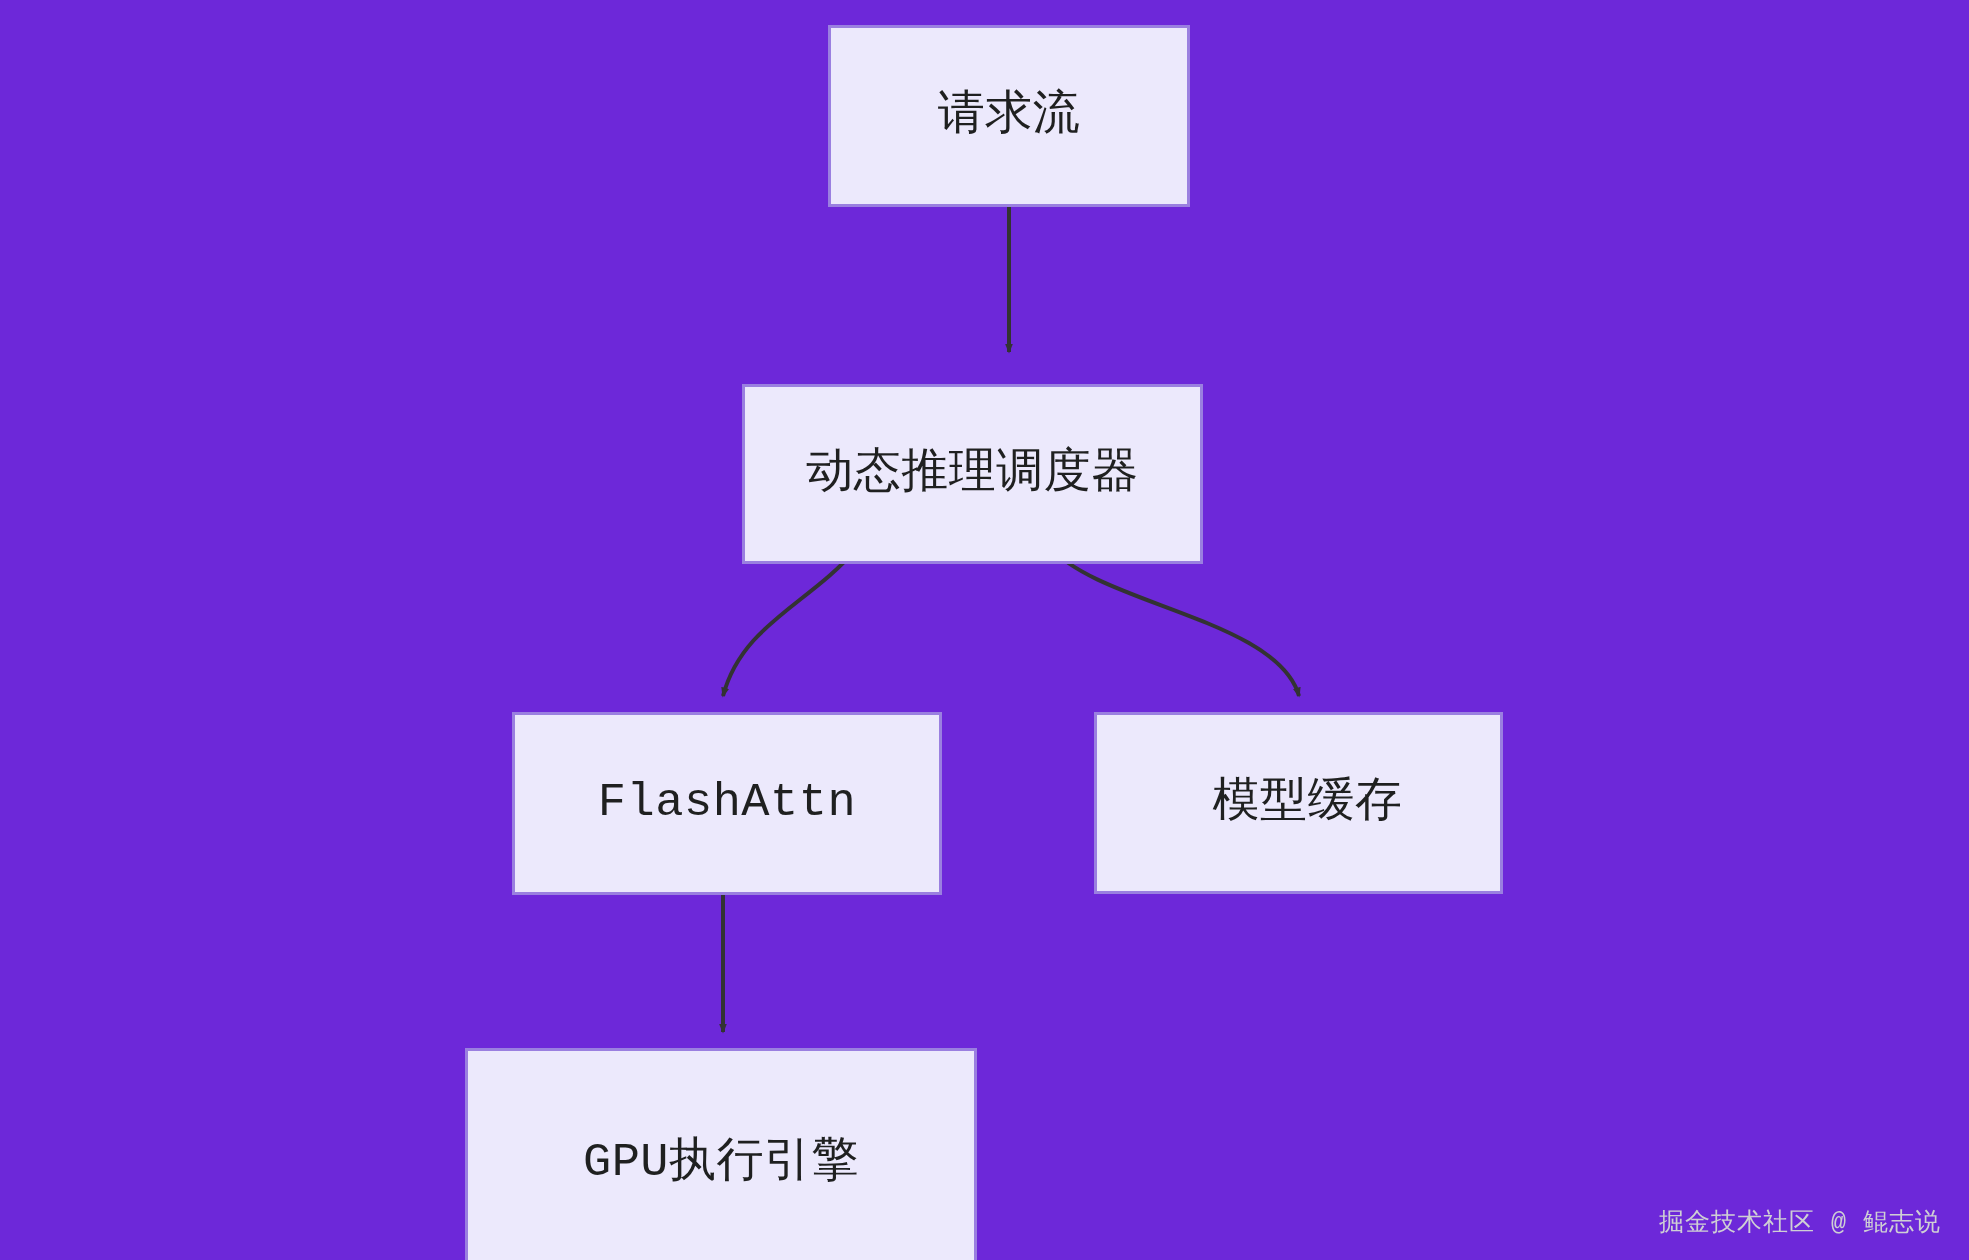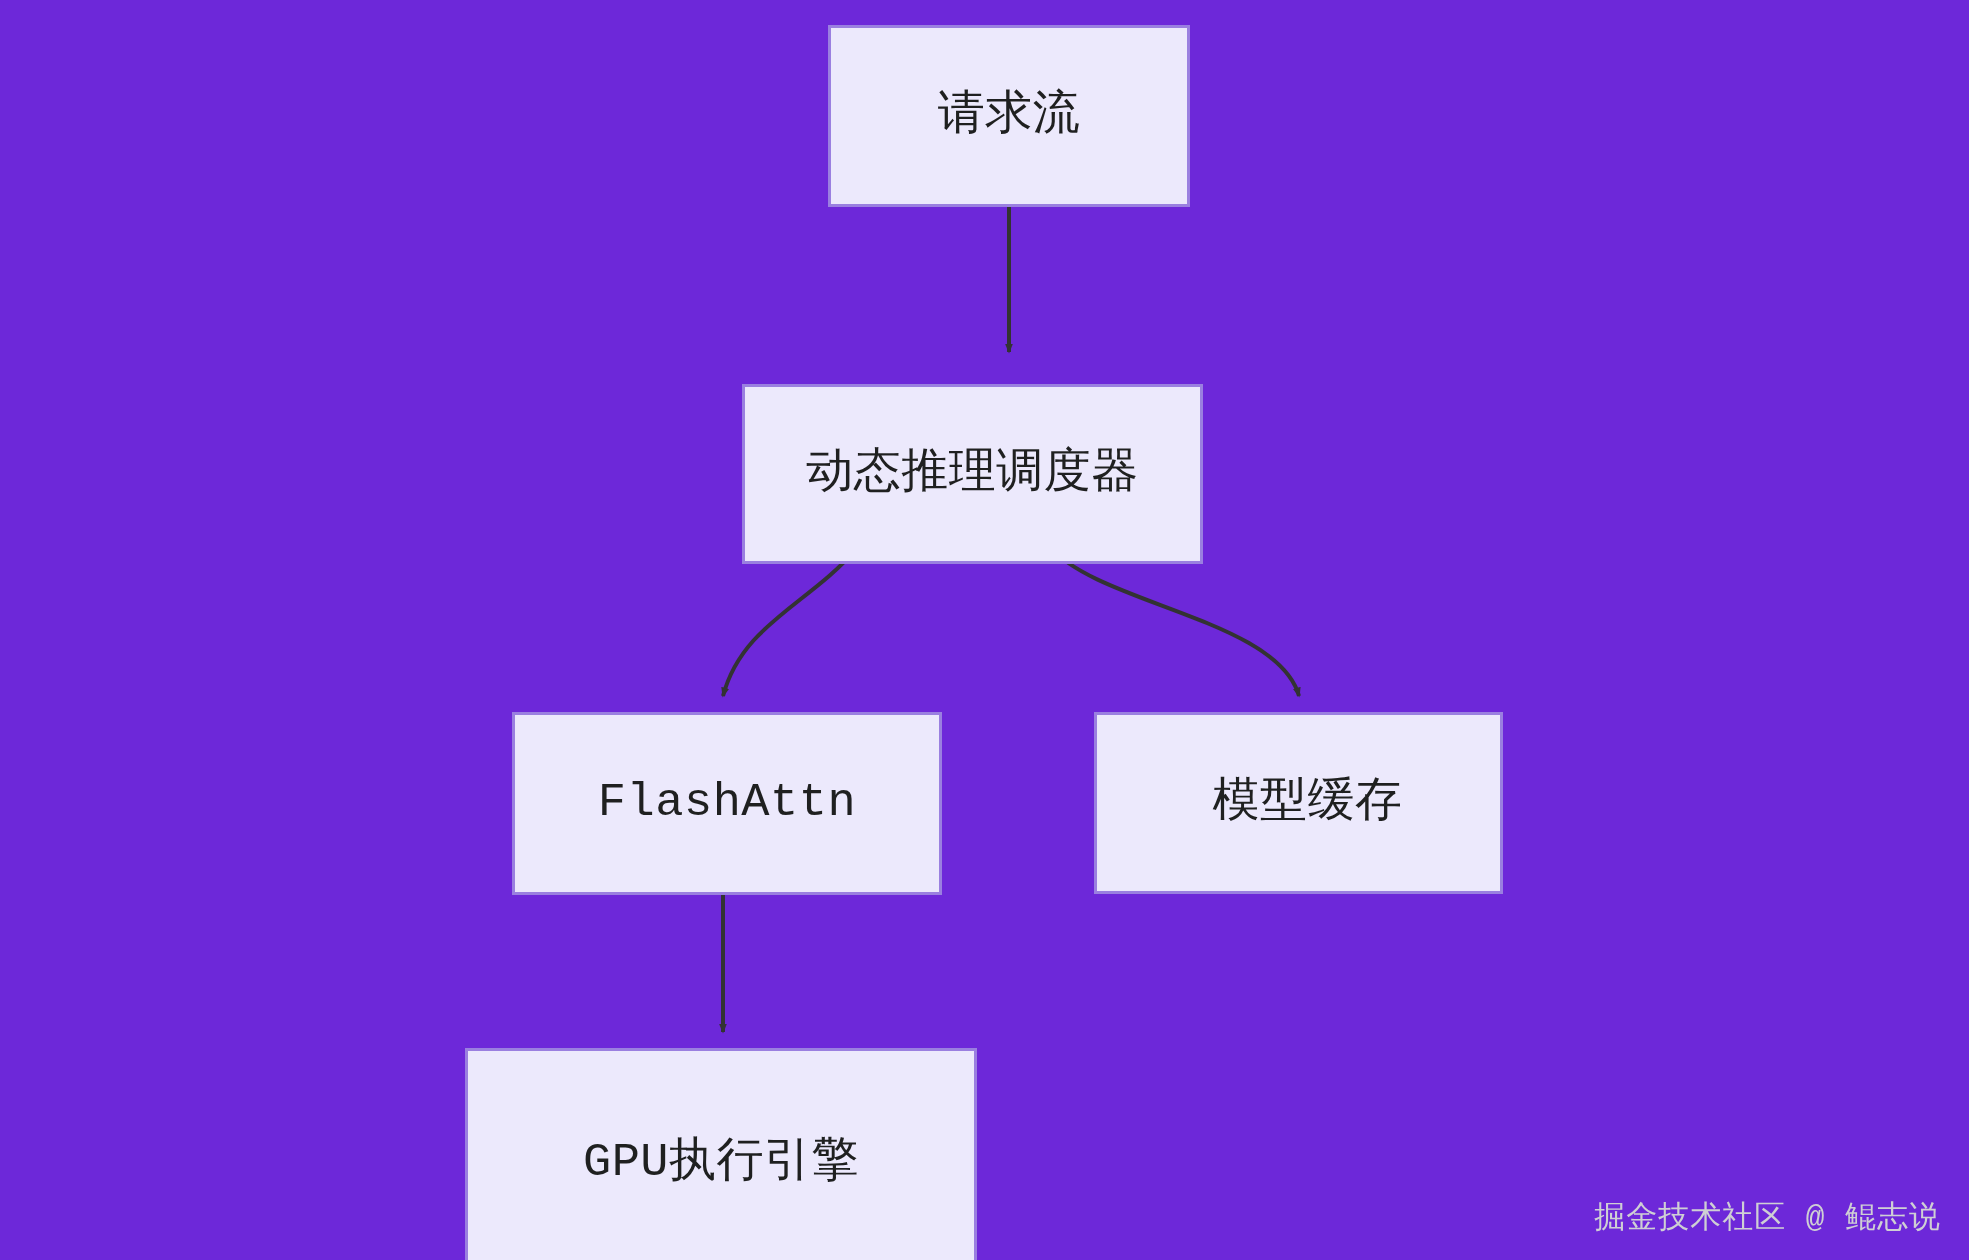--- a/index.html
+++ b/index.html
@@ -44,21 +44,21 @@
   #node-scheduler      { left: 742px;  top: 368px;  width: 461px; height: 180px; margin-top: 16px; }
   #node-flashattn      { left: 512px;  top: 712px;  width: 430px; height: 183px; }
   #node-model-cache    { left: 1094px; top: 712px;  width: 409px; height: 182px; padding-left: 18px; }
   #node-gpu-engine     { left: 465px;  top: 1048px; width: 512px; height: 230px; }
 
   #watermark {
     position: absolute;
     right: 28px;
     bottom: 22px;
     color: #cfcfd4;
-    font-size: 31px;
+    font-size: 25px;
     letter-spacing: 1px;
     white-space: nowrap;
     user-select: none;
     margin-top: 23px;
   }
 </style>
 </head>
 <body>
 
 <div id="canvas">

